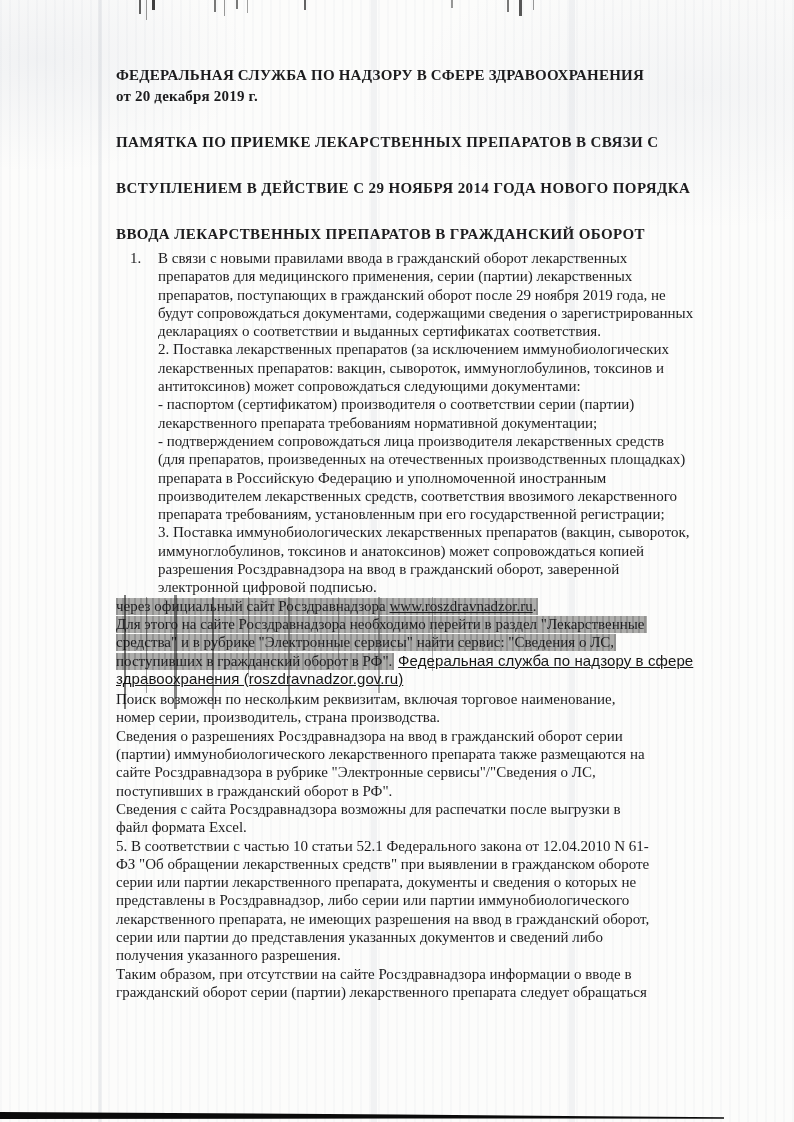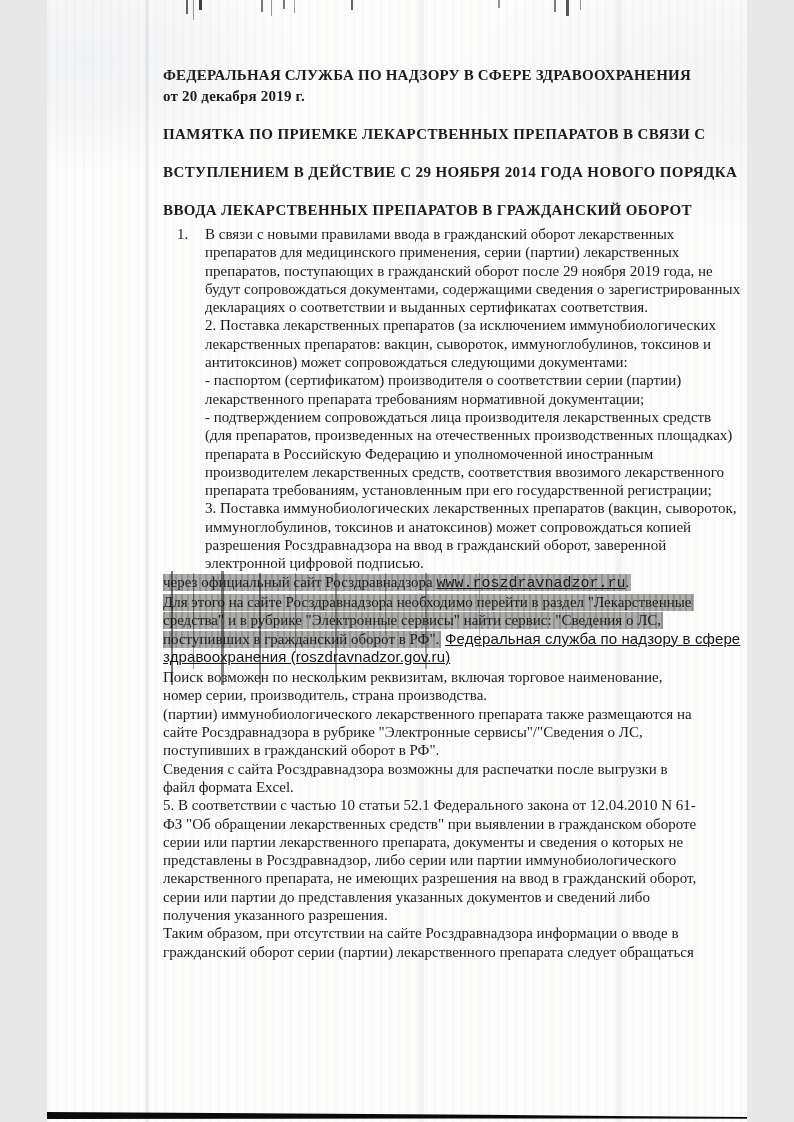--- a/index.html
+++ b/index.html
@@ -1,46 +1,46 @@
 <!DOCTYPE html>
 <html><head>
 <meta charset="utf-8">
 <style>
   html,body{margin:0;padding:0;background:#e8e8e8;}
   .page{
-    position:relative;width:700px;height:1122px;margin:0 auto;overflow:hidden;
+    position:relative;width:794px;height:1122px;margin:0 auto;overflow:hidden;
     background:
       repeating-linear-gradient(90deg, rgba(90,105,135,0.030) 0 2px, rgba(255,255,255,0) 2px 9px),
       radial-gradient(ellipse 300px 160px at 40px 60px, rgba(140,150,175,0.10), rgba(140,150,175,0) 70%),
       radial-gradient(ellipse 420px 200px at 700px 90px, rgba(140,150,175,0.08), rgba(140,150,175,0) 70%),
       linear-gradient(#fcfcfb,#fcfcfb);
     font-family:"Liberation Serif", serif;
     color:#1c1c1e;
   }
   .fold{position:absolute;top:0;height:1122px;pointer-events:none;}
   .fold.f1{left:98px;width:4px;background:rgba(70,85,115,0.07);}
   .fold.f2{left:371px;width:6px;background:rgba(70,85,115,0.06);}
   .fold.f3{left:569px;width:6px;background:rgba(70,85,115,0.06);}
   .smudge{position:absolute;top:0;pointer-events:none;}
   .content{position:absolute;left:116px;top:65px;width:660px;}
   .org,.date{font-weight:bold;font-size:15px;line-height:21px;letter-spacing:0.2px;}
-  .memo-title{font-weight:bold;font-size:15px;line-height:22px;letter-spacing:0.4px;margin-top:16px;}
+  .memo-title{font-weight:bold;font-size:15px;line-height:22px;letter-spacing:0.4px;margin-top:24px;}
   .body-text{font-size:15px;}
   .line{line-height:18.3px;white-space:nowrap;}
   .list-block{position:relative;margin-left:42px;margin-top:4px;}
   .list-marker{position:absolute;left:-28px;top:0;line-height:18.3px;}
   .sec4{position:relative;margin-top:0;}
   .after-block{margin-top:2px;}
   .hl{
     background-image:
       repeating-linear-gradient(90deg, rgba(0,0,0,0.13) 0 2px, rgba(255,255,255,0.06) 2px 6px),
       linear-gradient(#a8a8a6,#a8a8a6);
     padding:0 2px 1px 0;
   }
-  .url{text-decoration:underline;cursor:pointer;font-family:Liberation Mono, monospace;}
+  .url{text-decoration:underline;cursor:pointer;}
   .extlink{
     font-family:"Liberation Sans", sans-serif;
     font-size:15px;
     text-decoration:underline;
     letter-spacing:0.1px;
     color:#161616;
     cursor:pointer;
   }
   .streak{position:absolute;pointer-events:none;background:#0c0c0c;}
   .bottom-edge{
@@ -117,20 +117,21 @@
       <div class="streak" style="left:132px;top:0;width:1px;height:80px;opacity:.35"></div>
       <div class="streak" style="left:172px;top:0;width:2px;height:112px;opacity:.4"></div>
       <div class="streak" style="left:222px;top:0;width:1px;height:62px;opacity:.3"></div>
       <div class="streak" style="left:262px;top:0;width:2px;height:96px;opacity:.35"></div>
       <div class="streak" style="left:316px;top:0;width:1px;height:74px;opacity:.3"></div>
     </div>
 
     <div class="after-block">
         <div class="line">Поиск возможен по нескольким реквизитам, включая торговое наименование,</div>
         <div class="line">номер серии, производитель, страна производства.</div>
+        <div class="line">Сведения о разрешениях Росздравнадзора на ввод в гражданский оборот серии</div>
         <div class="line">(партии) иммунобиологического лекарственного препарата также размещаются на</div>
         <div class="line">сайте Росздравнадзора в рубрике "Электронные сервисы"/"Сведения о ЛС,</div>
         <div class="line">поступивших в гражданский оборот в РФ".</div>
         <div class="line">Сведения с сайта Росздравнадзора возможны для распечатки после выгрузки в</div>
         <div class="line">файл формата Excel.</div>
         <div class="line">5. В соответствии с частью 10 статьи 52.1 Федерального закона от 12.04.2010 N 61-</div>
         <div class="line">ФЗ "Об обращении лекарственных средств" при выявлении в гражданском обороте</div>
         <div class="line">серии или партии лекарственного препарата, документы и сведения о которых не</div>
         <div class="line">представлены в Росздравнадзор, либо серии или партии иммунобиологического</div>
         <div class="line">лекарственного препарата, не имеющих разрешения на ввод в гражданский оборот,</div>

